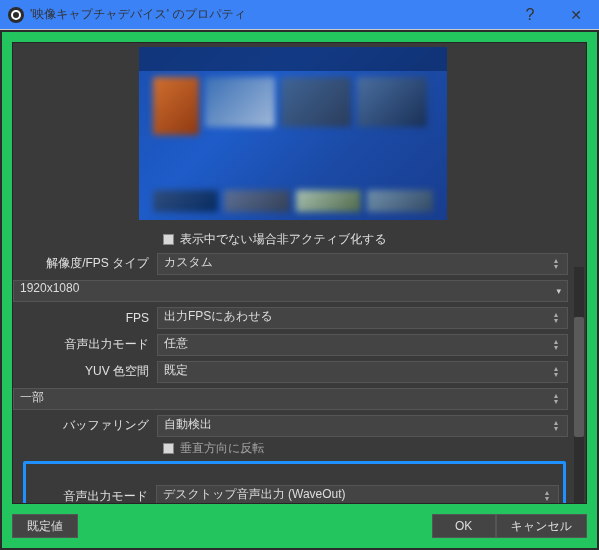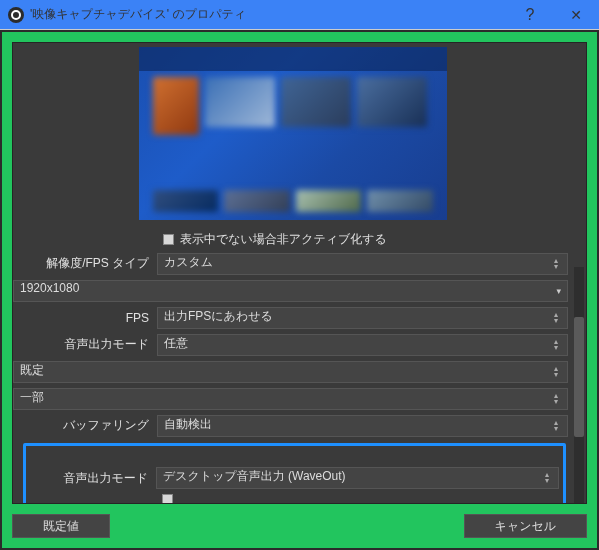--- a/index.html
+++ b/index.html
@@ -158,30 +158,30 @@
 
   .footer {
     position: absolute;
     left: 10px; right: 10px; bottom: 8px;
     height: 28px;
     display: flex;
     align-items: center;
   }
   .btn {
     height: 24px;
-    padding: 0 30px;
+    padding: 0 14px;
     background: #444;
     border: 1px solid #555;
     color: #ddd;
     font-size: 12px;
     display: flex; align-items: center; justify-content: center;
     min-width: 64px;
   }
   .spacer { flex: 1; }
-  .footer .btn + .btn { margin-left: 8px; }
+  .footer .btn + .btn { margin-left: 0; }
 </style>
 </head>
 <body>
 
 <div class="titlebar">
   <div class="tb-icon"></div>
   <div class="title">'映像キャプチャデバイス' のプロパティ</div>
   <div class="tb-btns">
     <div class="tb-btn h">?</div>
     <div class="tb-btn">✕</div>
@@ -240,20 +240,21 @@
 
       <div class="form-row">
         <div class="label">音声出力モード</div>
         <div class="select">
           <span>任意</span>
           <span class="arrows">▴<br>▾</span>
         </div>
       </div>
 
       <div class="form-row">
+        <div class="label">YUV 色空間</div>
         <div class="select">
           <span>既定</span>
           <span class="arrows">▴<br>▾</span>
         </div>
       </div>
 
       <div class="form-row">
         <div class="select">
           <span>一部</span>
           <span class="arrows">▴<br>▾</span>
@@ -261,20 +262,24 @@
       </div>
 
       <div class="form-row">
         <div class="label">バッファリング</div>
         <div class="select">
           <span>自動検出</span>
           <span class="arrows">▴<br>▾</span>
         </div>
       </div>
 
+      <div class="chk-row" style="height:18px; overflow:hidden;">
+        <div class="chk"></div>
+        <span class="chk-lbl" style="filter:blur(0.6px);opacity:0.6;">垂直方向に反転</span>
+      </div>
 
       <div class="highlight">
         <div class="form-row" style="height:24px;">
           <div class="label">音声出力モード</div>
           <div class="select">
             <span>デスクトップ音声出力 (WaveOut)</span>
             <span class="arrows">▴<br>▾</span>
           </div>
         </div>
         <div class="chk-row in-hl">
@@ -289,16 +294,19 @@
       </div>
     </div>
   </div>
 
   <div class="footer">
     <div class="btn">
       <span>既定値</span>
     </div>
     <div class="spacer"></div>
     <div class="btn">
+      <span>OK</span>
+    </div>
+    <div class="btn">
       <span>キャンセル</span>
     </div>
   </div>
 </div>
 
 </body></html>

